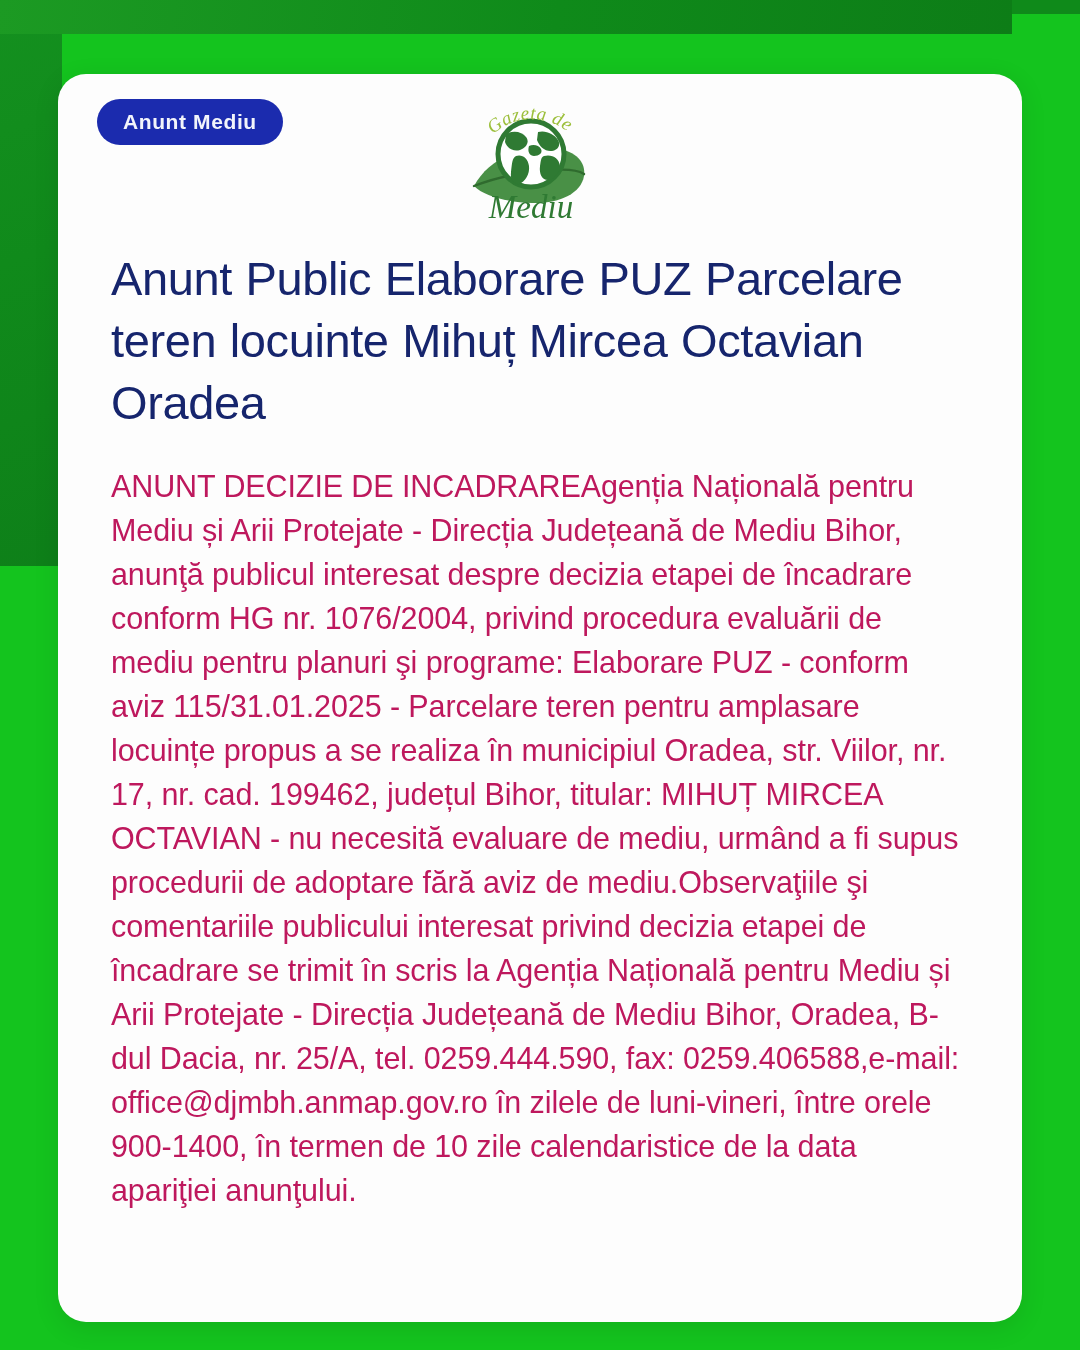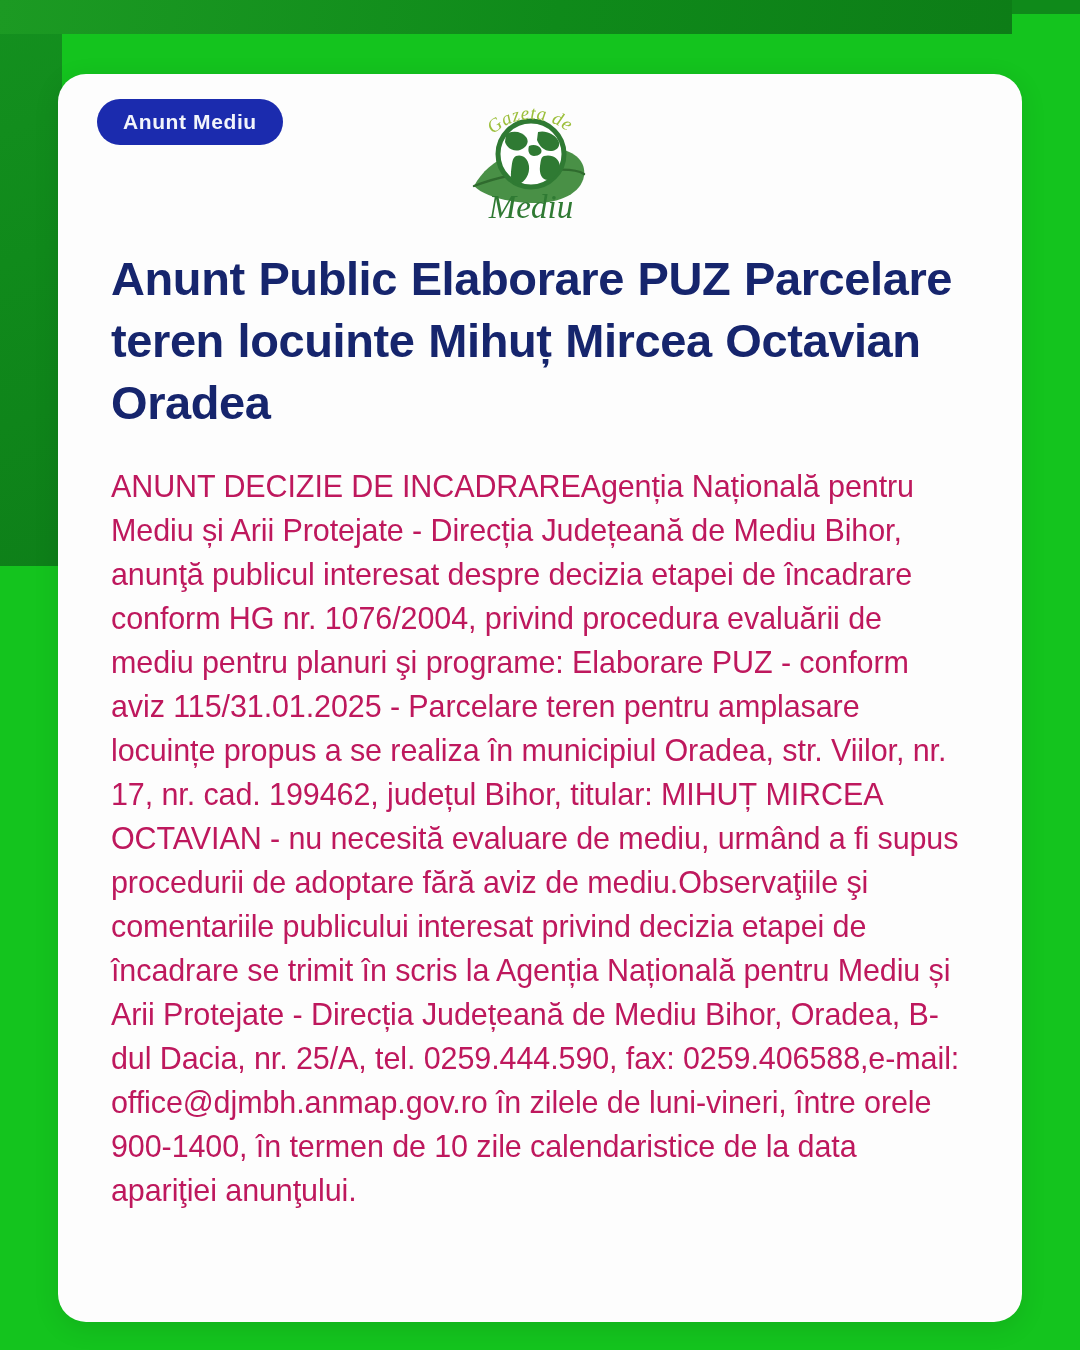--- a/index.html
+++ b/index.html
@@ -97,21 +97,21 @@
   }
   .logo svg { display: block; width: 142px; height: 142px; }
 
   
   .title {
     margin: 0;
     padding: 24px 60px 0 53px;
     color: #16256d;
     font-size: 47px;
     line-height: 62px;
-    font-weight: bold;
+    font-weight: normal;
     letter-spacing: -0.4px;
     word-spacing: 1px;
   }
 
   
   .body-text {
     margin: 0;
     padding: 30px 60px 0 53px;
     color: #be185d;
     font-size: 30.5px;

